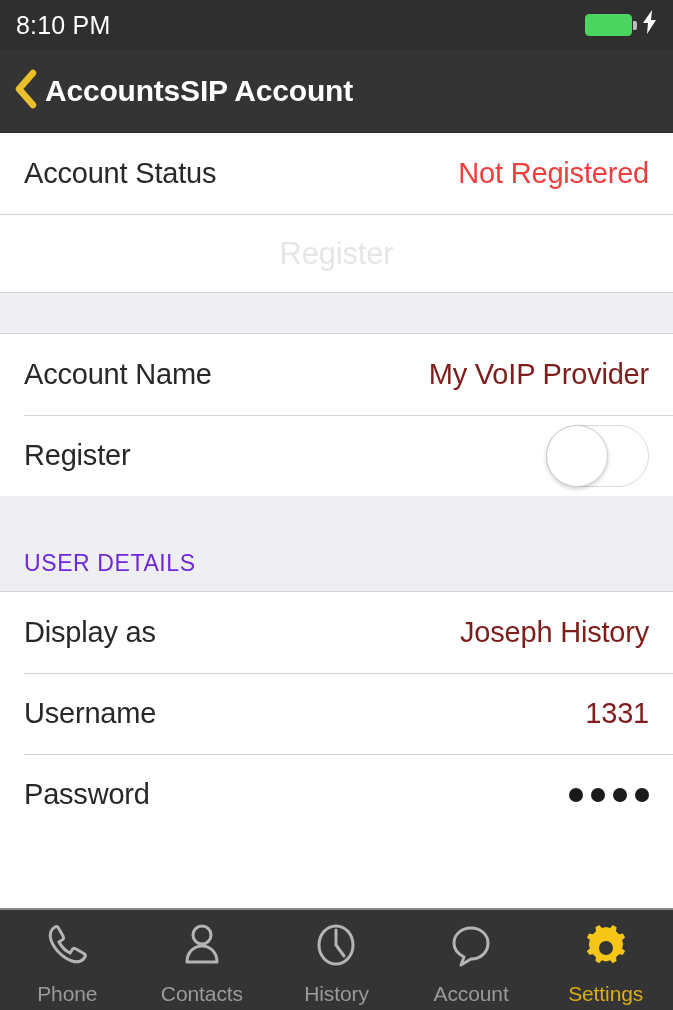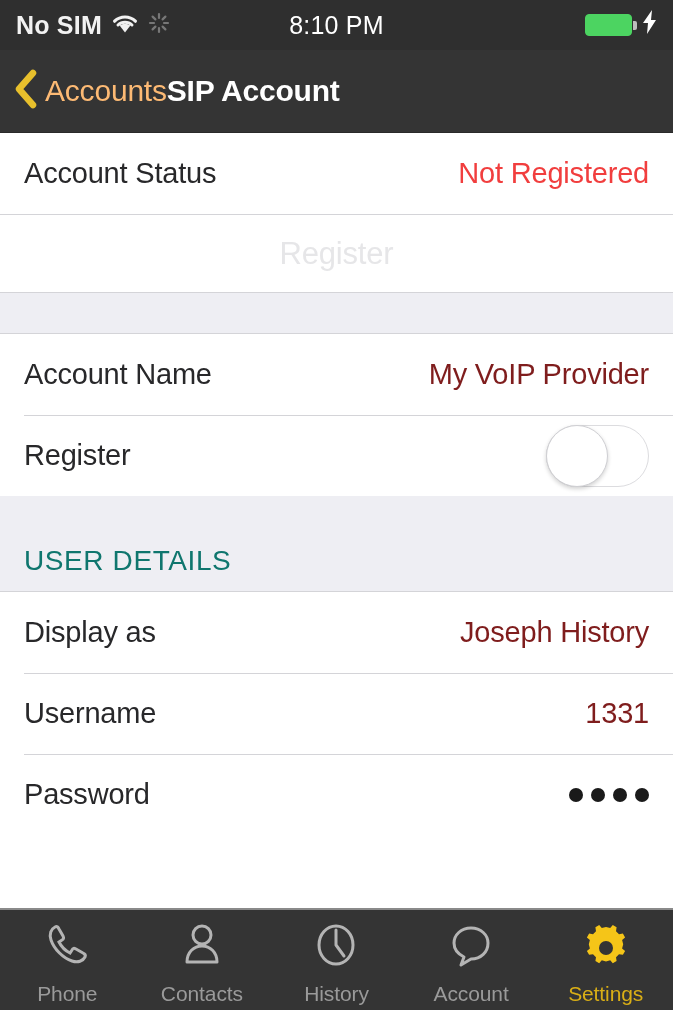--- a/index.html
+++ b/index.html
@@ -94,23 +94,23 @@
   }
   .back-button {
     display: flex;
     align-items: center;
     gap: 7px;
     cursor: pointer;
     z-index: 2;
   }
   .back-chevron { display: block; }
   .back-label {
-    color: #fdba74;
+    color: #ffffff;
     font-size: 30px;
-    font-weight: normal;
+    font-weight: bold;
     letter-spacing: -0.2px;
   }
   .nav-title {
     color: #ffffff;
     font-size: 30px;
     font-weight: bold;
     letter-spacing: -0.2px;
   }
 
   
@@ -186,22 +186,22 @@
   }
   .section-header {
     height: 96px;
     background: #eeeef3;
     display: flex;
     align-items: flex-end;
     padding: 0 24px 14px 24px;
     border-bottom: 1px solid #d4d4d8;
   }
   .section-header-text {
-    font-size: 28px;
-    color: #0f766e;
+    font-size: 23px;
+    color: #6d28d9;
     letter-spacing: 0.6px;
   }
 
   
   .switch {
     margin-left: auto;
     width: 103px;
     height: 62px;
     border-radius: 31px;
     background: #ffffff;
@@ -264,44 +264,20 @@
     letter-spacing: -0.1px;
   }
   .tab-item.active .tab-label { color: #d9ae16; }
 </style>
 </head>
 <body>
 
 <div id="phone">
 
   <div class="status-bar">
-    <div class="status-left">
-      <span class="carrier-text">No SIM</span>
-      <span class="wifi-icon">
-        <svg width="28" height="21" viewBox="0 0 28 21">
-          <path d="M14 19.5 L8.6 12.6 a8.6 8.6 0 0 1 10.8 0 Z" fill="#f2f2f2"></path>
-          <path d="M3.6 8.2 a15 15 0 0 1 20.8 0" stroke="#f2f2f2" stroke-width="3.2" fill="none" stroke-linecap="round"></path>
-          <path d="M7.0 12.0 a10 10 0 0 1 14.0 0" stroke="#f2f2f2" stroke-width="3.0" fill="none" stroke-linecap="round"></path>
-        </svg>
-      </span>
-      <span class="activity-icon">
-        <svg width="22" height="22" viewBox="0 0 22 22">
-          <g stroke="#cfcfcf" stroke-width="2.2" stroke-linecap="round">
-            <line x1="11" y1="2" x2="11" y2="6"></line>
-            <line x1="11" y1="16" x2="11" y2="20"></line>
-            <line x1="2" y1="11" x2="6" y2="11"></line>
-            <line x1="16" y1="11" x2="20" y2="11"></line>
-            <line x1="4.6" y1="4.6" x2="7.4" y2="7.4"></line>
-            <line x1="14.6" y1="14.6" x2="17.4" y2="17.4"></line>
-            <line x1="17.4" y1="4.6" x2="14.6" y2="7.4"></line>
-            <line x1="7.4" y1="14.6" x2="4.6" y2="17.4"></line>
-          </g>
-        </svg>
-      </span>
-    </div>
     <div class="status-center">
       <span>8:10 PM</span>
     </div>
     <div class="status-right">
       <span class="battery">
         <span class="battery-body"></span>
         <span class="battery-nub"></span>
       </span>
       <span class="bolt-icon">
         <svg width="14" height="24" viewBox="0 0 14 24">

